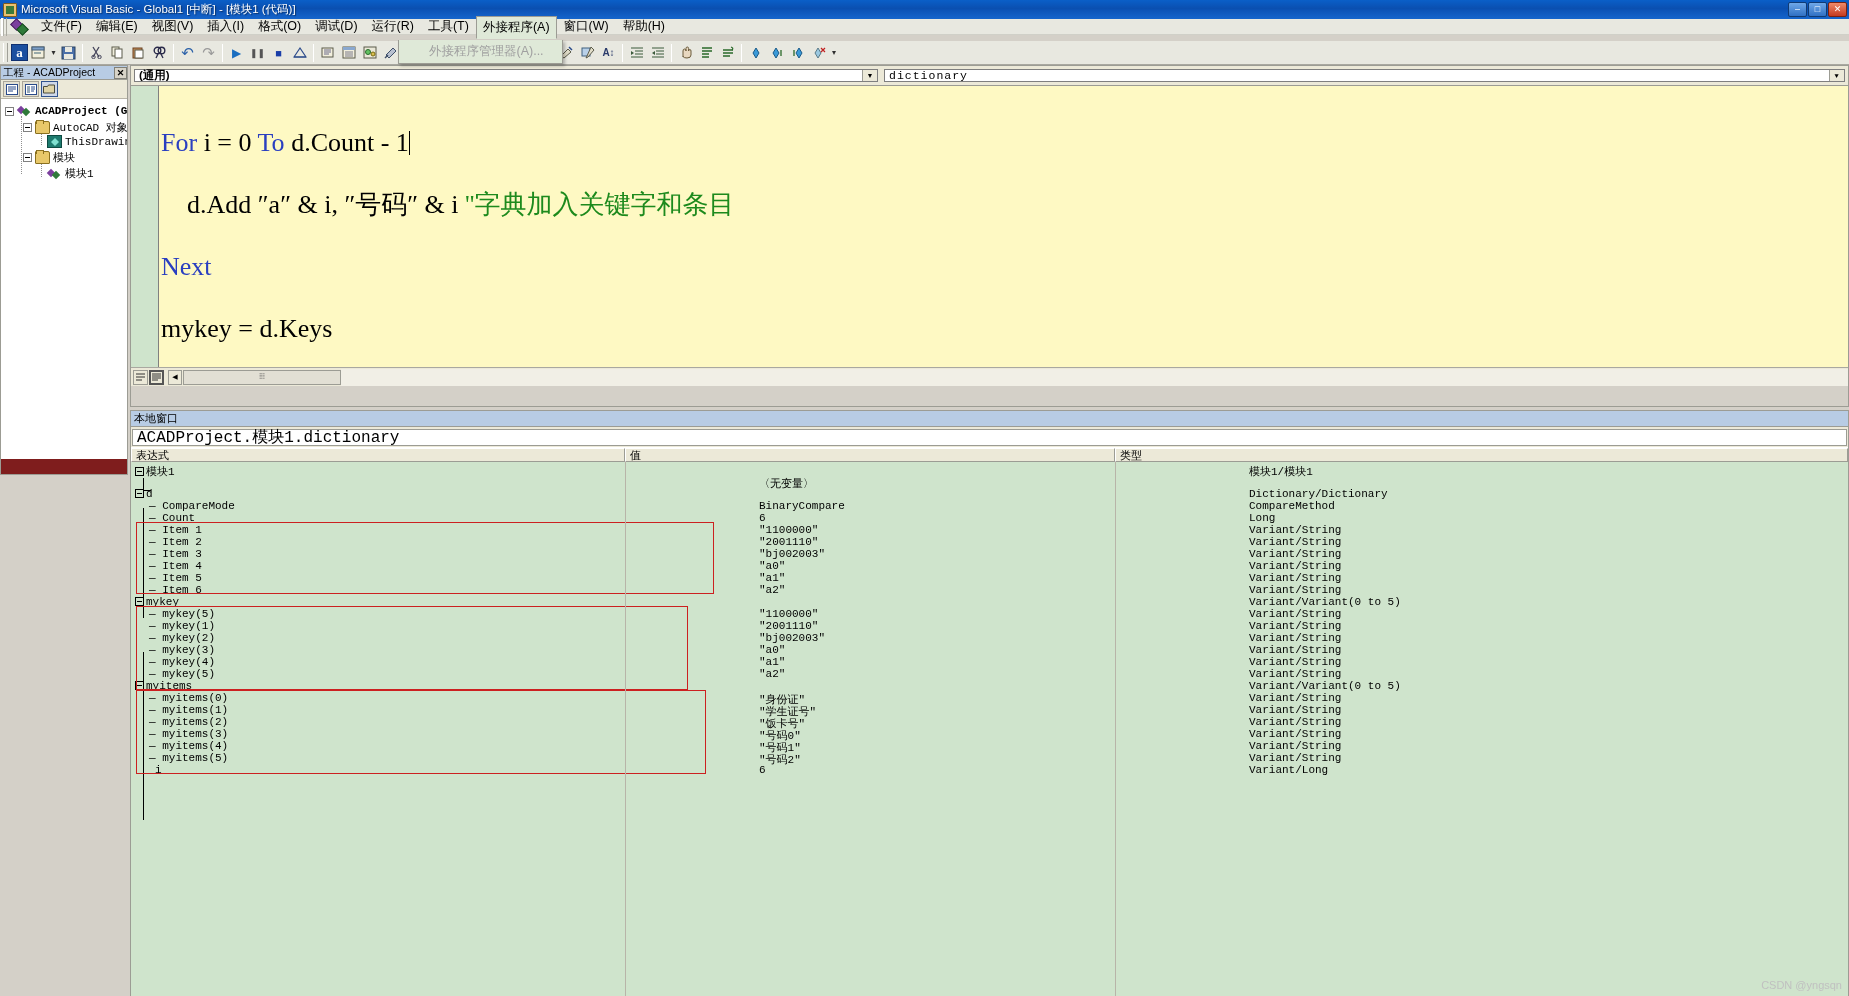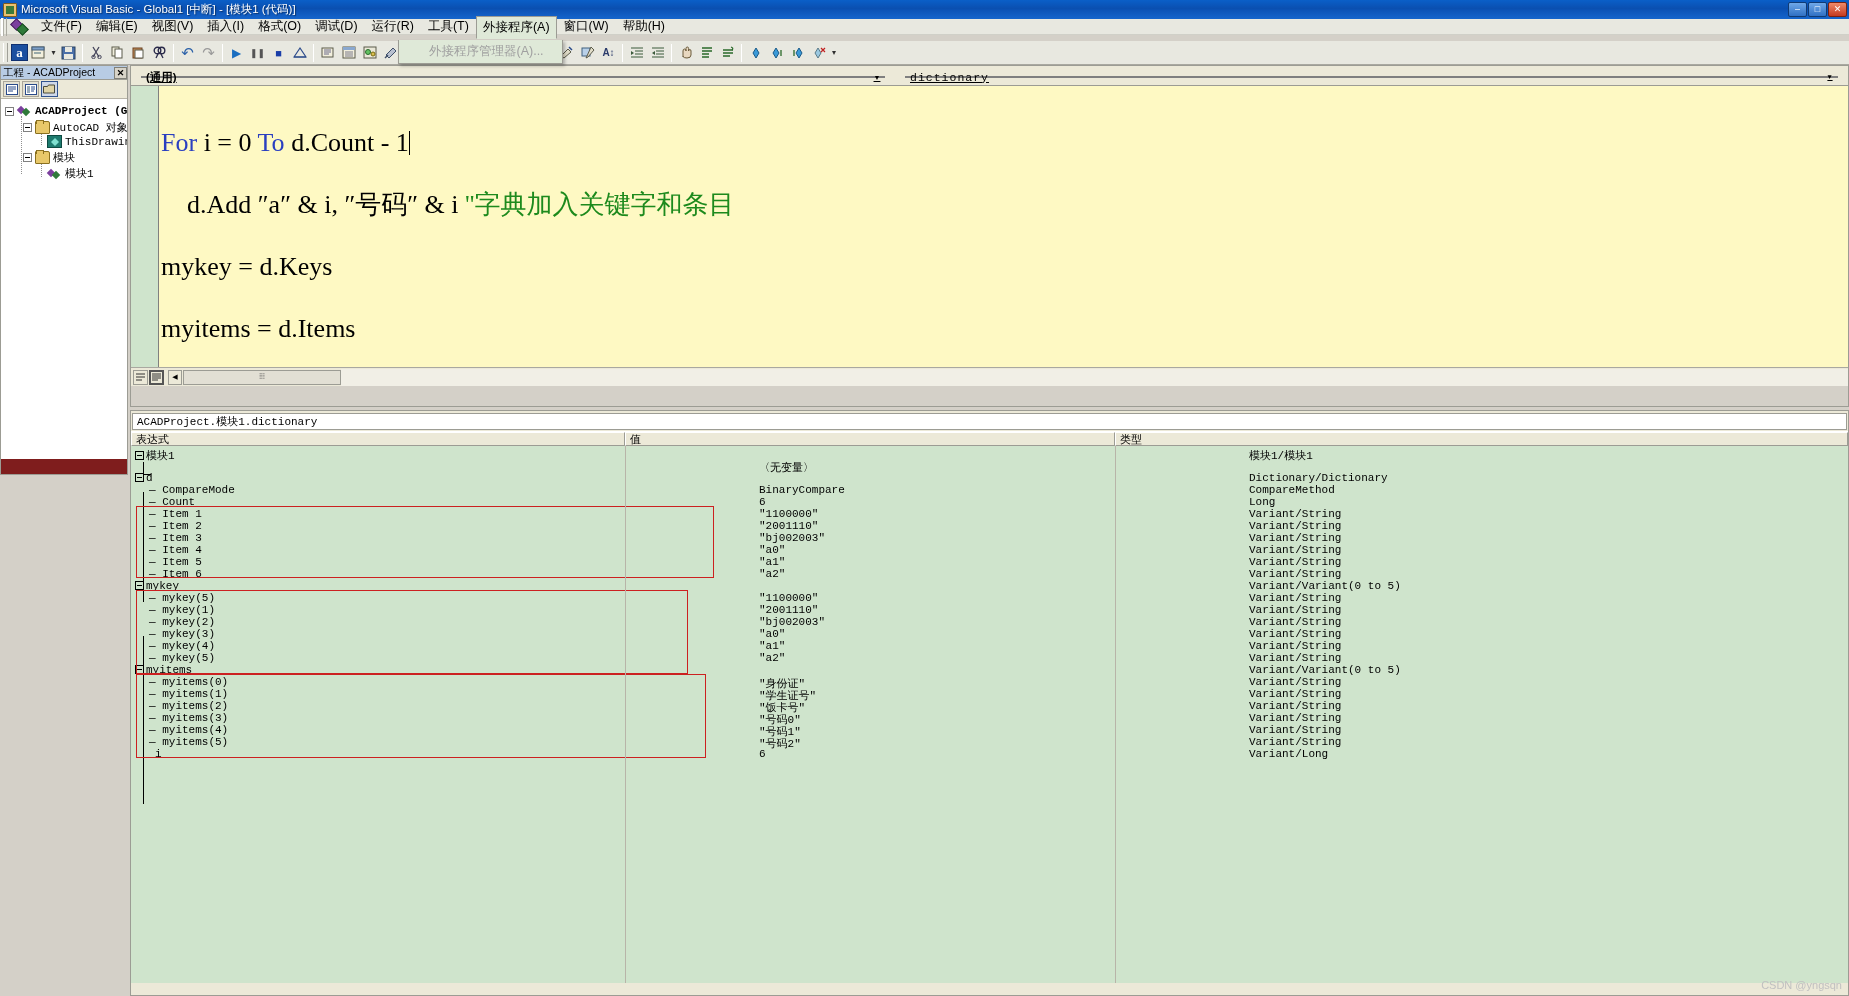--- a/index.html
+++ b/index.html
@@ -142,21 +142,21 @@
 
   
   .code-window {
     position: absolute; left: 130px; top: 65px; width: 1719px; height: 342px;
     background: #d4d0c8; border: 1px solid #9c9c94;
   }
   .code-combos { height: 20px; display: flex; background: #ece9d8; align-items: stretch;
      border-bottom: 1px solid #9c9c94; }
   .combo {
     display: flex; align-items: center; background: #fff; border: 1px solid #7f7f7f;
-    font-size: 11.5px; font-weight: bold; color: #000; padding-left: 4px; margin: 10px; text-decoration: underline;
+    font-size: 11.5px; font-weight: bold; color: #000; padding-left: 4px; margin: 3px;
   }
   .combo.left { flex: 0 0 744px; }
   .combo.right { flex: 1 1 auto; font-family:"Liberation Mono", monospace; font-weight: normal; letter-spacing: 1px;}
   .combo .arrow { margin-left: auto; width: 15px; height: 100%; background: #ece9d8;
      border-left: 1px solid #9c9c94; display: flex; align-items: center; justify-content: center;
      font-size: 7px; }
   .code-area {
     position: relative; height: 300px; background: #fef9c3; overflow: hidden;
   }
   .code-margin {
@@ -192,21 +192,21 @@
     position: absolute; left: 130px; top: 410px; width: 1719px; height: 586px;
     background: #ece9d8; border: 1px solid #9c9c94;
   }
   .locals-title {
     height: 16px; background: #b8cce4; font-size: 11px; color: #000;
     display: flex; align-items: center; padding-left: 3px; border-bottom: 1px solid #9c9c94;
   }
   .locals-ctx {
     height: 17px; background: #fff; border: 1px solid #9c9c94; margin: 2px 1px 1px 1px;
     display: flex; align-items: center; padding-left: 4px;
-    font-family: "Liberation Mono", monospace; font-size: 11px; color: #000;
+    font-family: "Liberation Mono", monospace; font-size: 16px; color: #000;
   }
   .locals-head {
     display: flex; height: 15px; background: #ece9d8; border-top: 1px solid #fff;
   }
   .lh-cell {
     border: 1px solid #9c9c94; border-left-color: #fff; border-top-color: #fff;
     font-size: 11px; padding-left: 4px; display: flex; align-items: center; color: #000;
   }
   .lh-cell.c1 { width: 494px; }
   .lh-cell.c2 { width: 490px; }
@@ -511,20 +511,21 @@
       </div>
     </div>
 
     <div class="code-area">
       <div class="code-margin">
         <div class="brk-arrow" style="top:287px">⇨</div>
       </div>
       <div class="code-text">
 <div><span class="kw">For</span><span> i = 0 </span><span class="kw">To</span><span> d.Count - 1</span><span class="caret"></span></div>
 <div>    <span>d.Add ″a″ &amp; i, ″号码″ &amp; i </span><span class="cmt">''字典加入关键字和条目</span></div>
+<div><span class="kw">Next</span></div>
 <div><span>mykey = d.Keys</span></div>
 <div><span>myitems = d.Items</span></div>
 
 
 
 
 
       </div>
       <div class="code-hscroll">
         <div class="hs-btnpair">
@@ -540,20 +541,23 @@
           </div>
         </div>
         <div class="hs-arr">◀</div>
         <div class="hs-thumb">⦙⦙⦙</div>
         <div class="hs-track"></div>
       </div>
     </div>
   </div>
 
   <div class="locals">
+    <div class="locals-title">
+      <span>本地窗口</span>
+    </div>
     <div class="locals-ctx">
       <span>ACADProject.模块1.dictionary</span>
     </div>
     <div class="locals-head">
       <div class="lh-cell c1">表达式</div>
       <div class="lh-cell c2">值</div>
       <div class="lh-cell c3">类型</div>
     </div>
 
     <div class="locals-grid">

